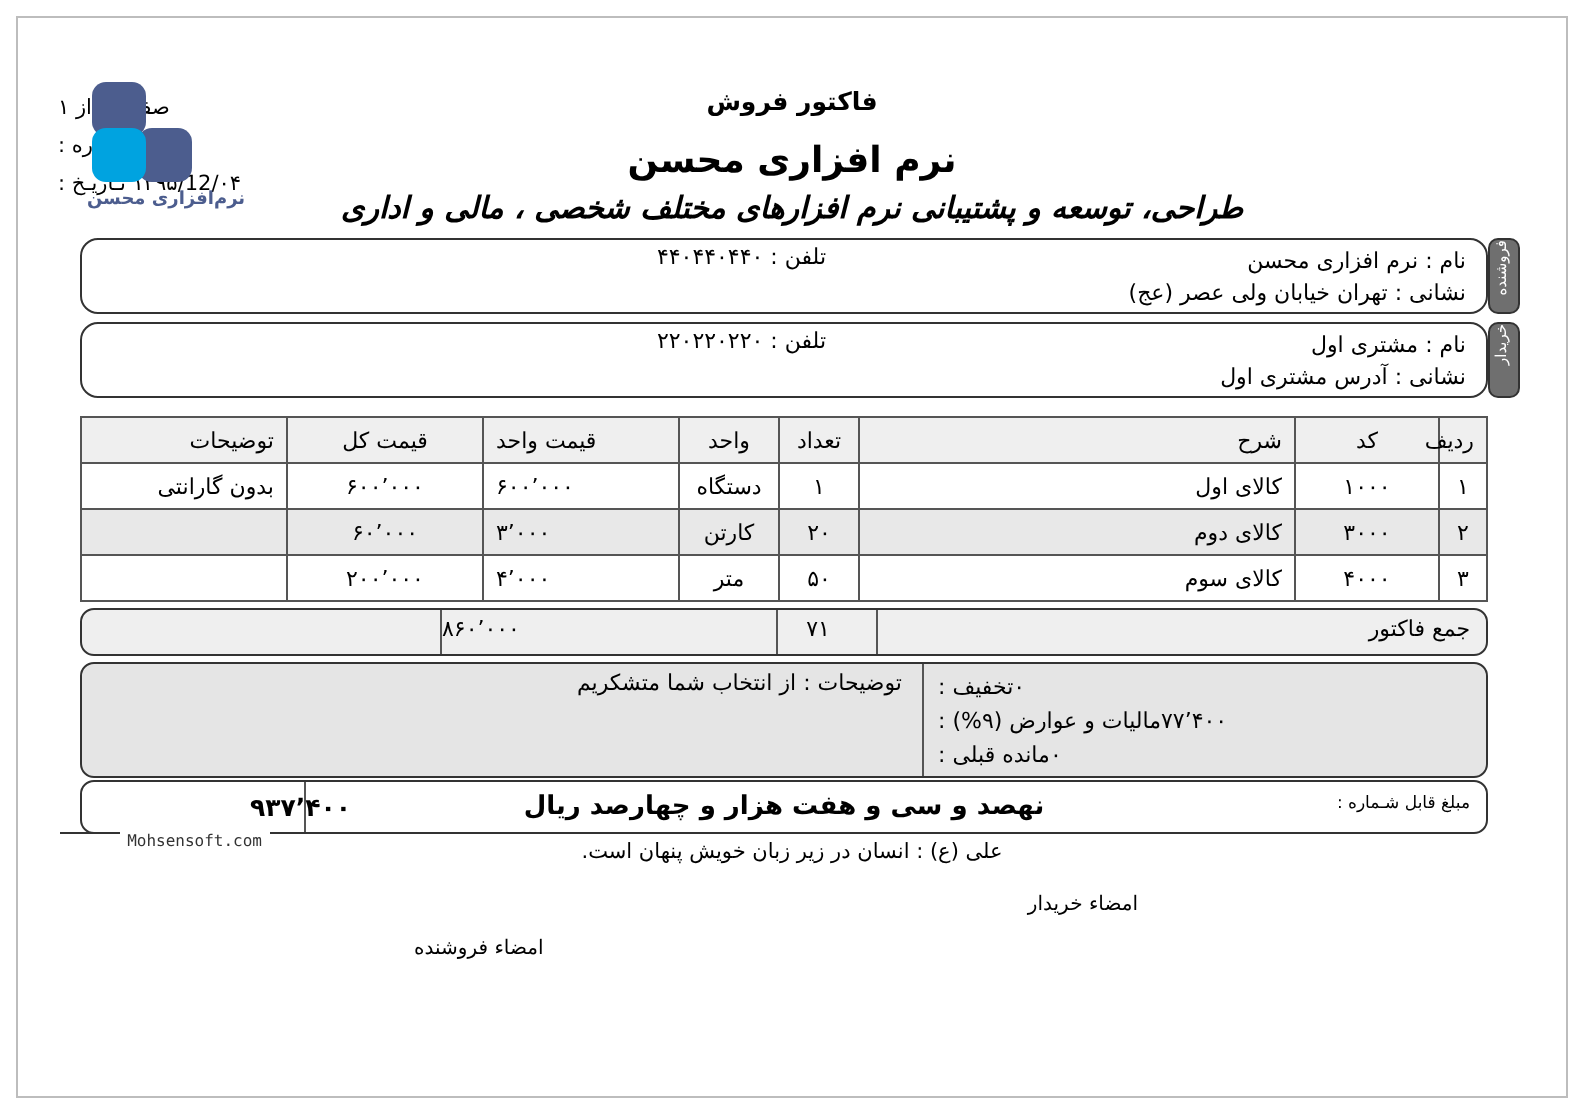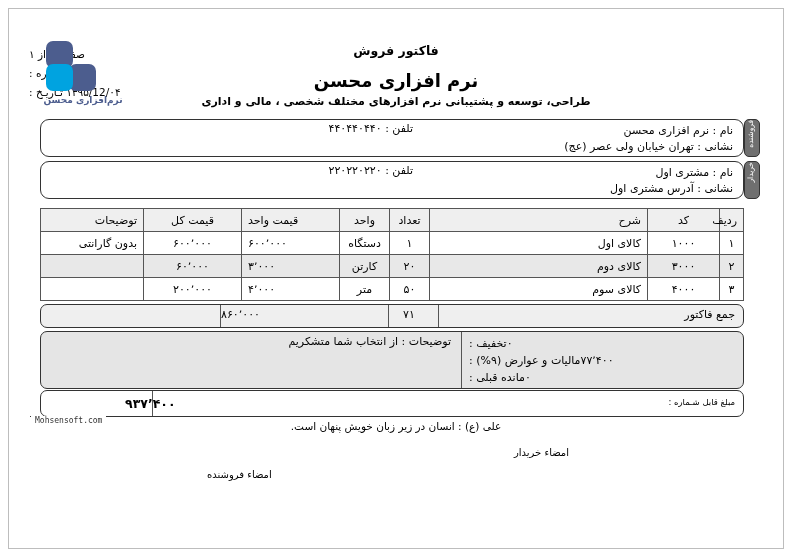--- a/index.html
+++ b/index.html
@@ -19,21 +19,21 @@
   }
   .inner{position:absolute;left:0;top:0;width:100%;height:100%;}
 
   
   .hdr-meta{position:absolute;right:604px;top:36px;width:150px;text-align:left;direction:rtl;}
   .hdr-meta div{font-size:10.5px;line-height:19px;letter-spacing:.2px;white-space:nowrap;}
   .hdr-meta .lbl{display:inline-block;}
   .hdr-center{position:absolute;left:0;right:0;top:34px;text-align:center;pointer-events:none;}
   .hdr-center .doc-type{font-size:12.5px;font-weight:bold;letter-spacing:.3px;}
   .hdr-center .company{font-size:18px;font-weight:bold;margin-top:12px;letter-spacing:.3px;}
-  .hdr-center .slogan{font-size:11px;font-weight:bold;margin-top:4px;letter-spacing:0px;}
+  .hdr-center .slogan{font-size:15px;font-weight:bold;margin-top:4px;letter-spacing:0px;font-style:italic;}
 
   
   .logo-wrap{position:absolute;left:28px;top:28px;width:92px;height:72px;}
   .logo-sq{position:absolute;border-radius:7px;}
   .sq-a{width:27px;height:27px;left:9px;top:4px;}
   .sq-b{width:27px;height:27px;left:32px;top:27px;}
   .sq-c{width:27px;height:27px;left:9px;top:27px;}
   .logo-txt{position:absolute;left:0;top:58px;width:92px;text-align:center;font-size:9px;font-weight:bold;white-space:nowrap;}
 
   
@@ -80,21 +80,21 @@
   .figs .fr{display:flex;justify-content:flex-end;align-items:baseline;font-size:11px;line-height:17px;}
   .figs .fl{white-space:nowrap;}
   .figs .fv{min-width:74px;text-align:left;padding-right:6px;white-space:nowrap;}
 
   
   .paybox{position:absolute;left:31px;top:381px;width:704px;height:27px;border:1.6px solid #333;border-radius:7px;background:#fff;box-sizing:border-box;}
   .paybox .plbl{position:absolute;right:8px;top:6px;font-size:8.5px;white-space:nowrap;}
   .paybox .pwords{position:absolute;right:0;left:0;top:5px;text-align:center;font-size:13px;font-weight:bold;}
   .paybox .pval{position:absolute;right:508px;top:5px;width:110px;text-align:left;font-size:12.5px;font-weight:bold;}
   .paybox .sep{position:absolute;right:590px;top:0;bottom:0;width:1px;background:#555;}
-  .wmark{position:absolute;left:22px;top:399px;width:104px;text-align:left;}
+  .wmark{position:absolute;left:22px;top:399px;width:104px;text-align:right;}
   .wmark .wline{position:absolute;top:8px;left:-1px;right:-1px;height:1px;background:#333;}
   .wmark .wtxt{position:relative;display:inline-block;background:#fff;padding:0 4px;font-size:8px;font-family:"DejaVu Sans Mono","Liberation Mono",monospace;color:#333;}
 
   
   .quote{position:absolute;left:0;right:0;top:411px;text-align:center;font-size:10.5px;}
   .sig-b{position:absolute;right:214px;top:438px;font-size:10px;}
   .sig-s{position:absolute;left:198px;top:438px;font-size:10px;margin-top:22px;}
 </style>
 </head>
 <body>
@@ -237,20 +237,21 @@
       <div class="fr">
         <span class="fv">۰</span>
         <span class="fl">مانده قبلی :</span>
       </div>
     </div>
   </div>
 
   <div class="paybox">
     <div class="sep"></div>
     <div class="plbl">مبلغ قابل شـماره :</div>
+    <div class="pwords">نهصد و سی و هفت هزار و چهارصد ریال</div>
     <div class="pval">۹۳۷٬۴۰۰</div>
   </div>
   <div class="wmark">
     <div class="wline"></div>
     <span class="wtxt">Mohsensoft.com</span>
   </div>
 
   <div class="quote">علی (ع) : انسان در زیر زبان خویش پنهان است.</div>
   <div class="sig-b">امضاء خریدار</div>
   <div class="sig-s">امضاء فروشنده</div>

